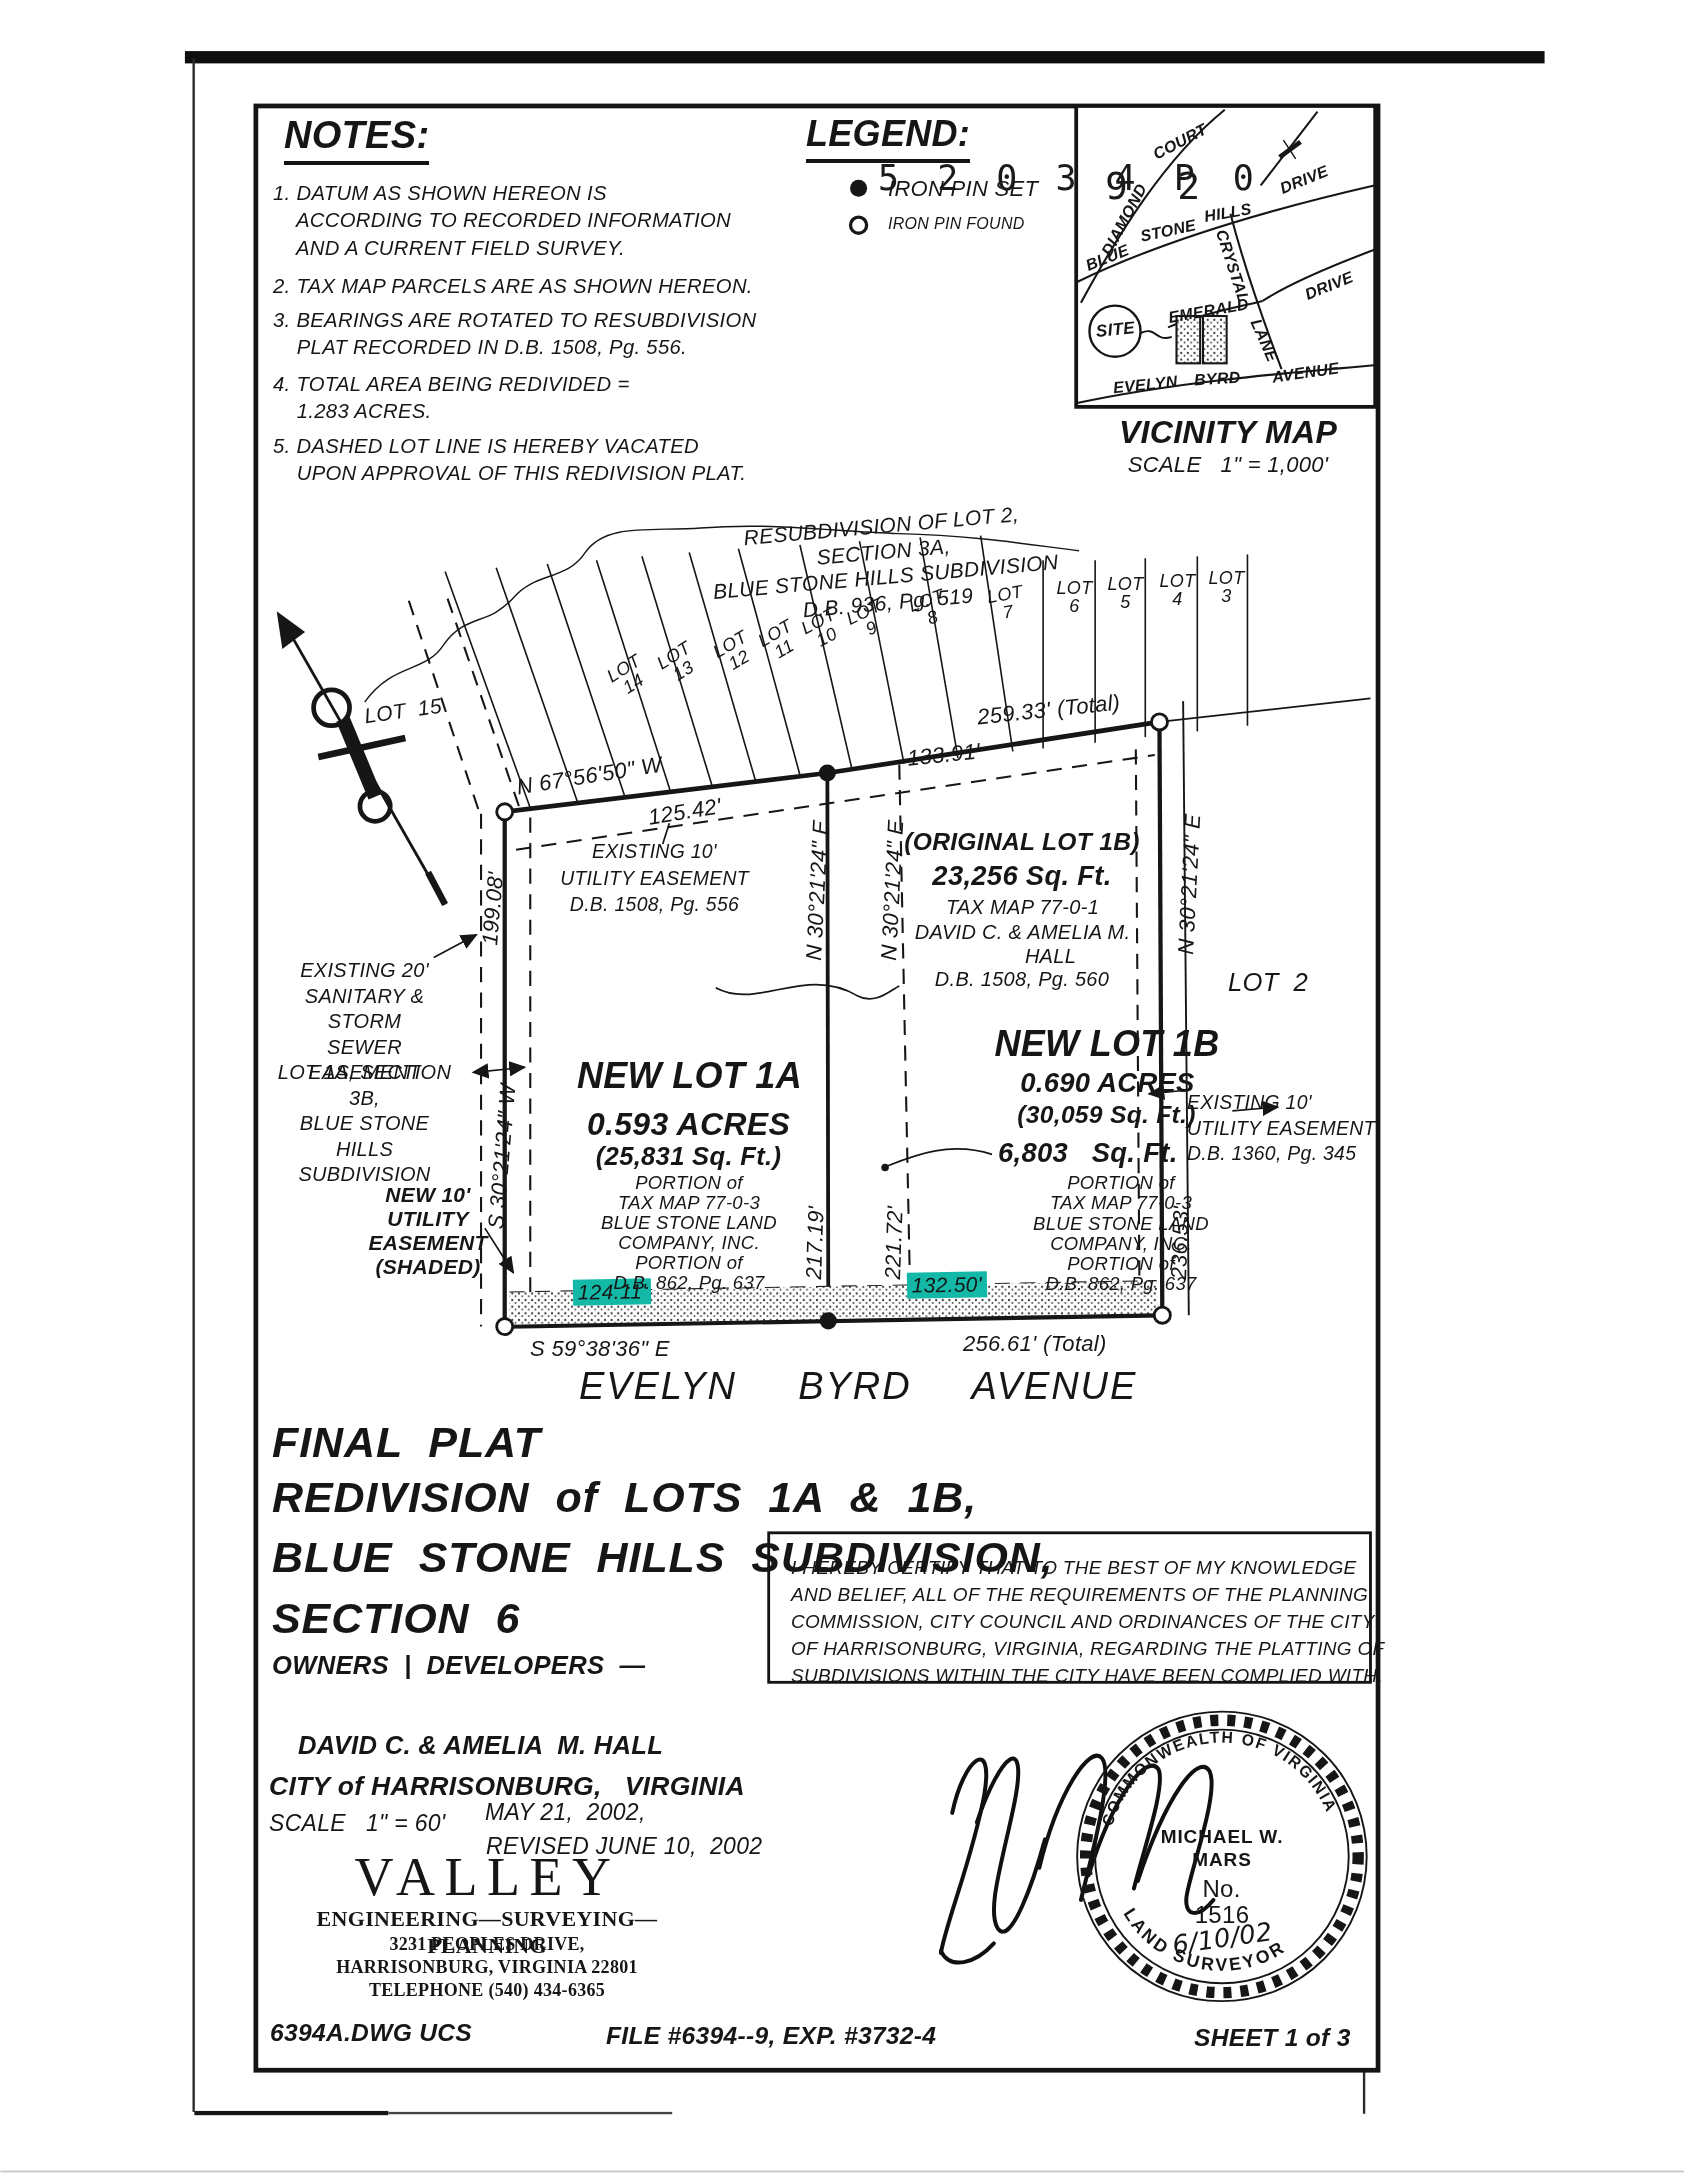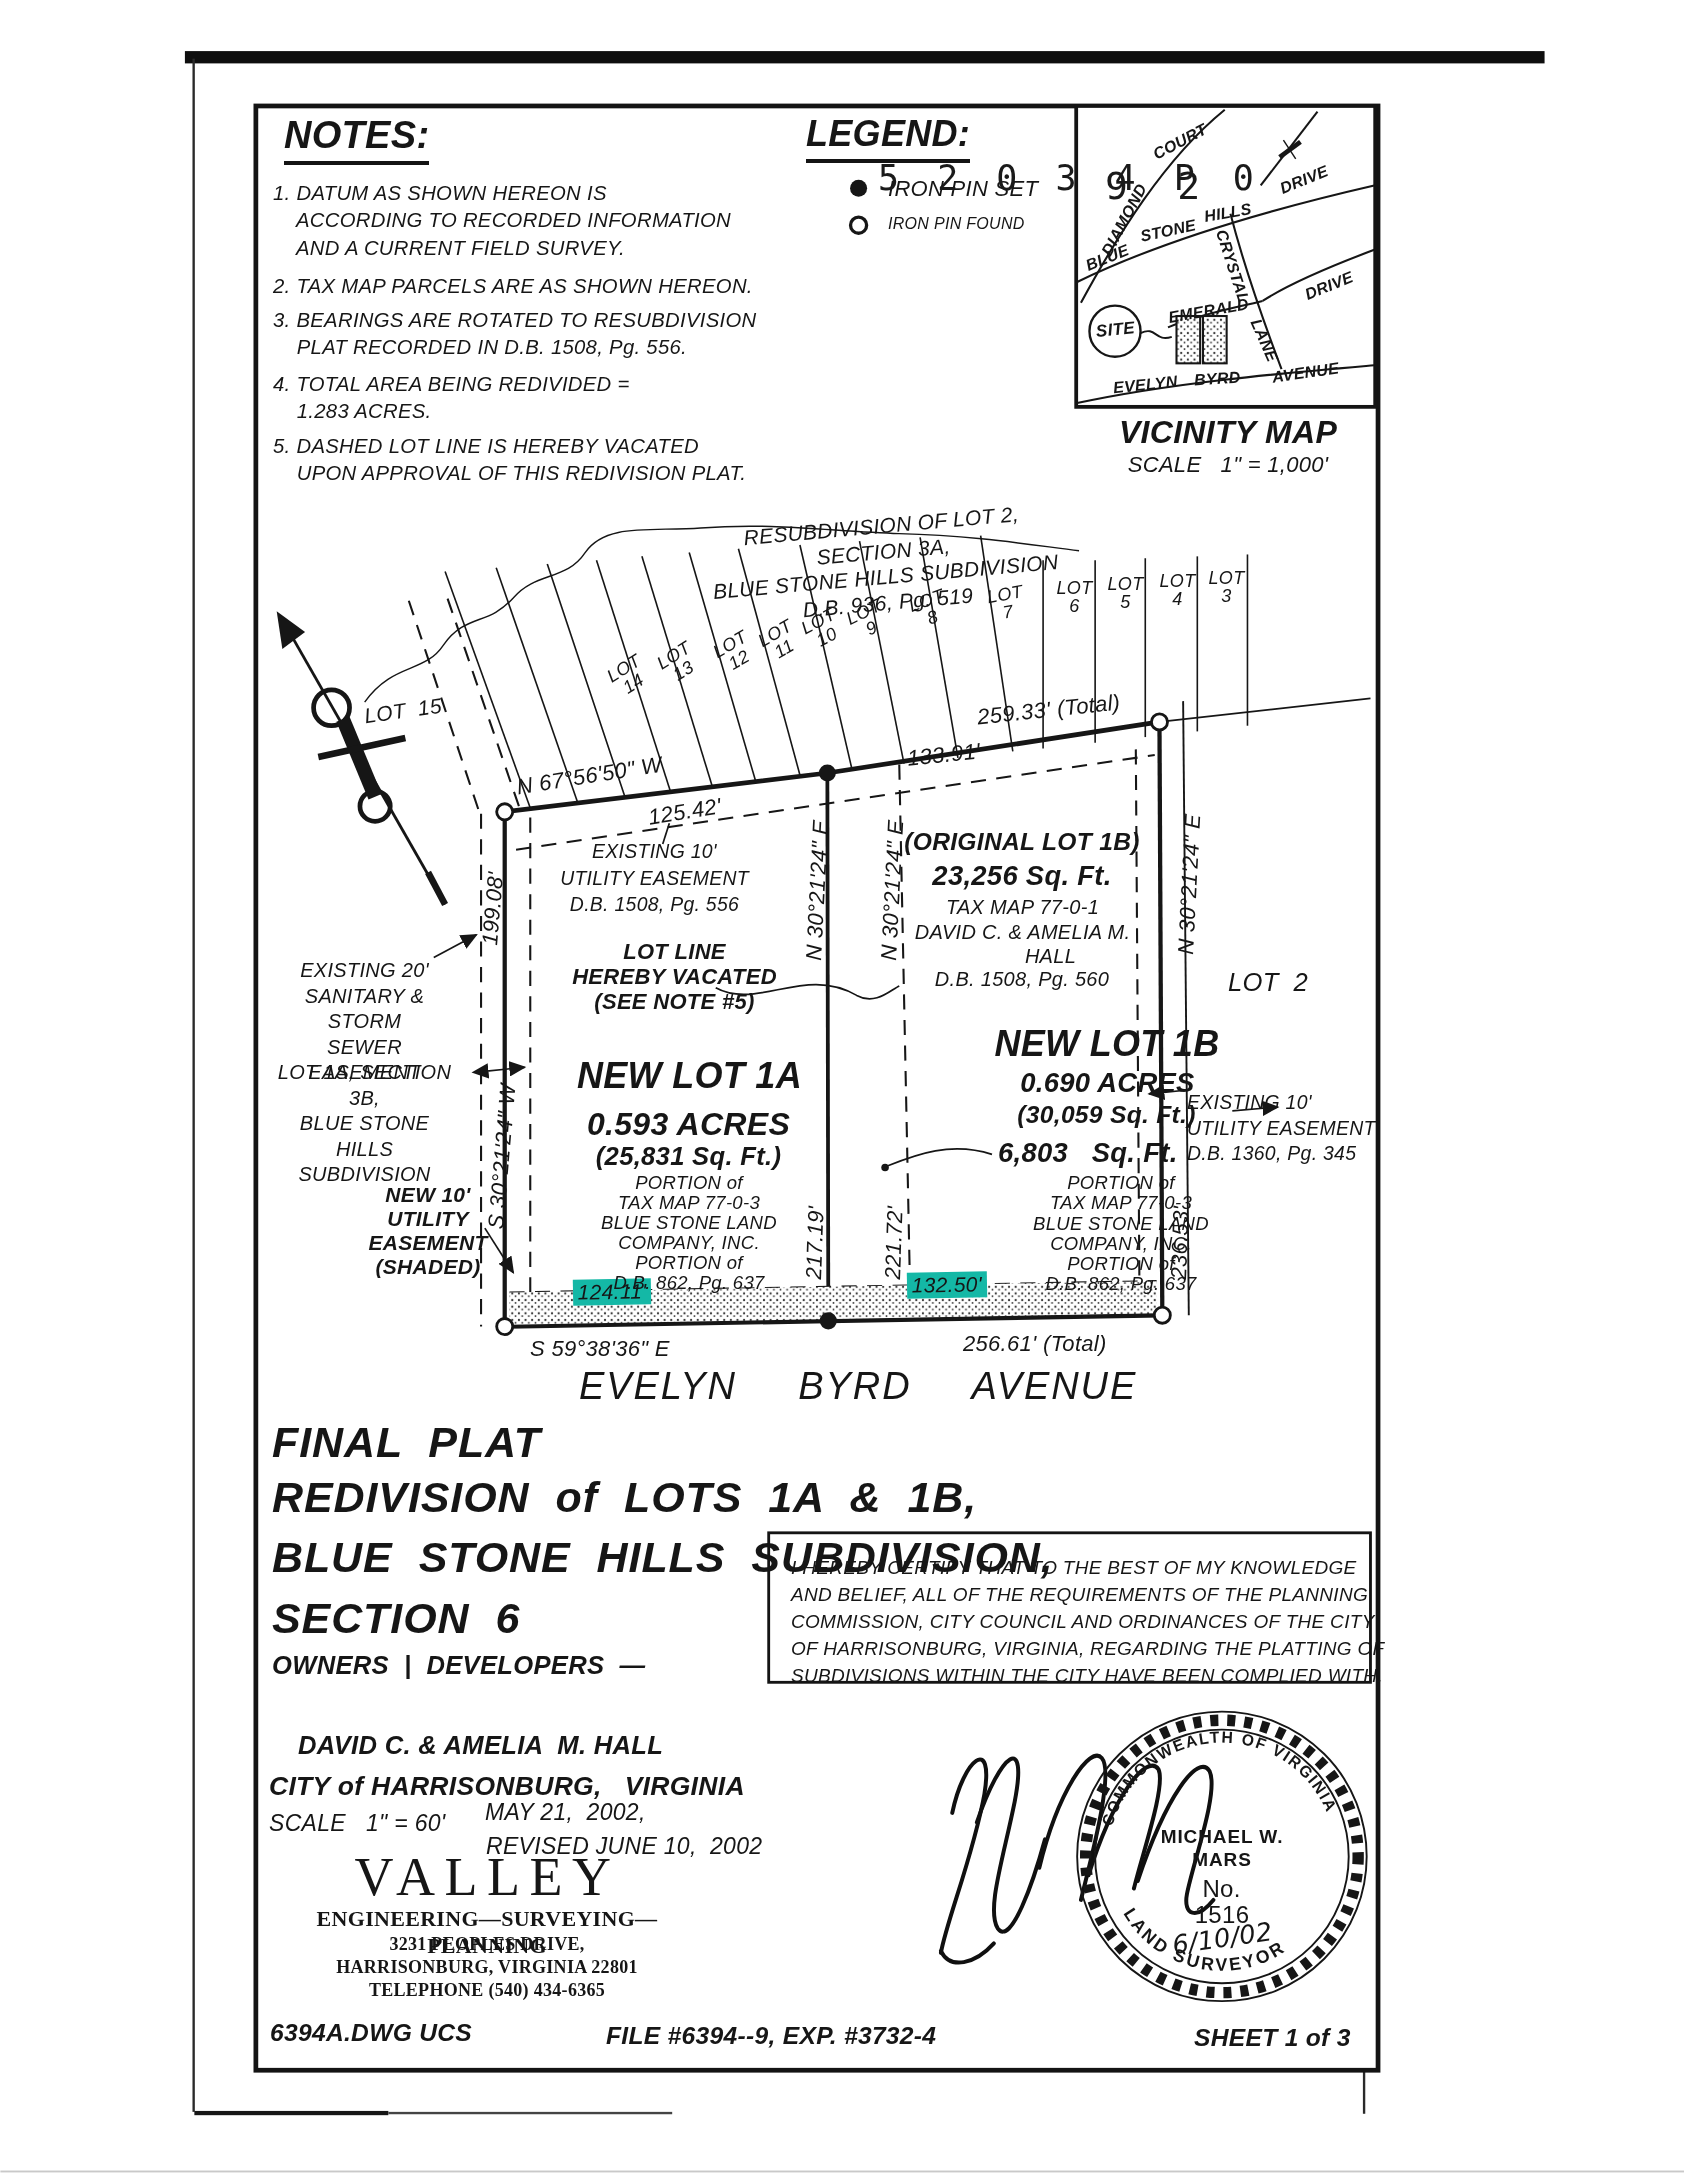--- a/index.html
+++ b/index.html
@@ -254,23 +254,20 @@
   <div class="lbl vert" style="left:1166px;top:1279px;font-size:22px;transform:rotate(-88deg)">236.53'</div>
   <div class="lbl whitebg" style="left:573px;top:1279px;font-size:21px;transform:rotate(-1deg)">124.11'</div>
   <div class="lbl whitebg" style="left:907px;top:1272px;font-size:21px;transform:rotate(-1deg)">132.50'</div>
   <div class="lbl" style="left:530px;top:1336px;font-size:22px">S 59°38'36" E</div>
   <div class="lbl" style="left:963px;top:1331px;font-size:22px">256.61' (Total)</div>
   <div class="lbl" style="left:579px;top:1363px;font-size:38px;word-spacing:49px;letter-spacing:1.9px">EVELYN BYRD AVENUE</div>
 
   <div class="lbl ctr" style="left:560px;top:838px;width:189px;font-size:19.4px;line-height:26.5px">EXISTING 10'
 UTILITY EASEMENT
 D.B. 1508,  Pg. 556</div>
-  <div class="lbl b ctr" style="left:568px;top:939px;width:213px;font-size:22px;line-height:25px">LOT LINE
-HEREBY VACATED
-(SEE NOTE #5)</div>
   <div class="lbl ctr" style="left:270px;top:958px;width:189px;font-size:20px;line-height:25.6px">EXISTING 20'
 SANITARY &amp; STORM
 SEWER EASEMENT</div>
   <div class="lbl ctr" style="left:270px;top:1060px;width:189px;font-size:20px;line-height:25.6px">LOT  1A,  SECTION 3B,
 BLUE STONE HILLS
 SUBDIVISION</div>
   <div class="lbl b ctr" style="left:362px;top:1183px;width:132px;font-size:21px;line-height:24px">NEW 10'
 UTILITY
 EASEMENT
 (SHADED)</div>

